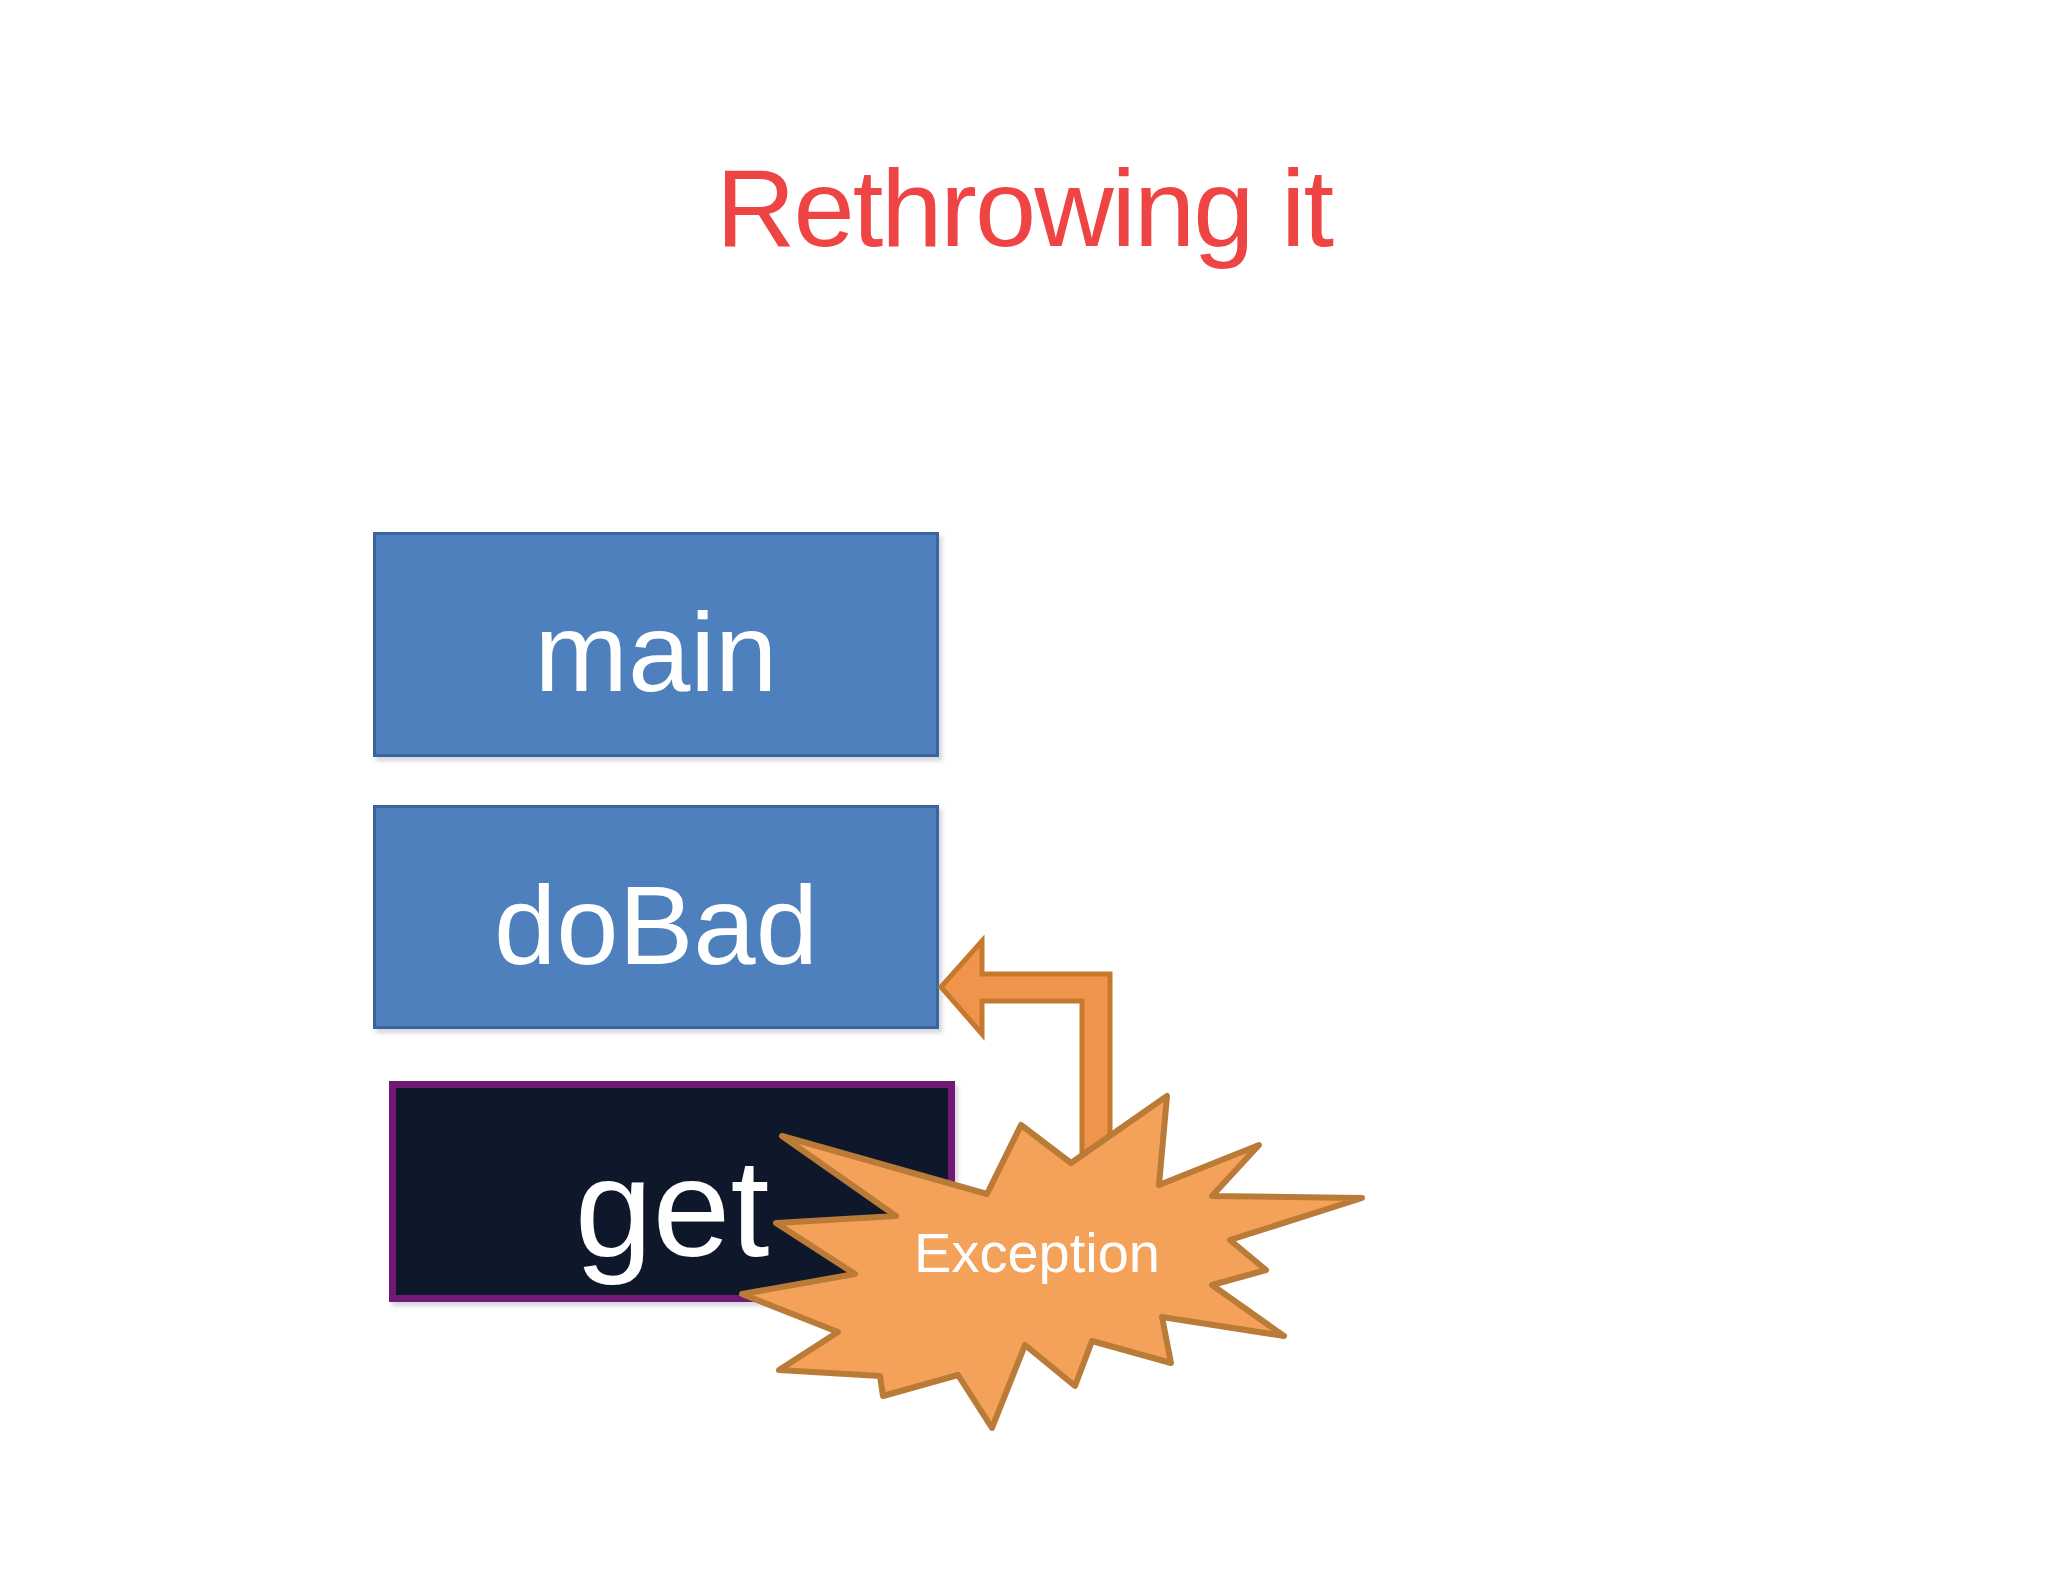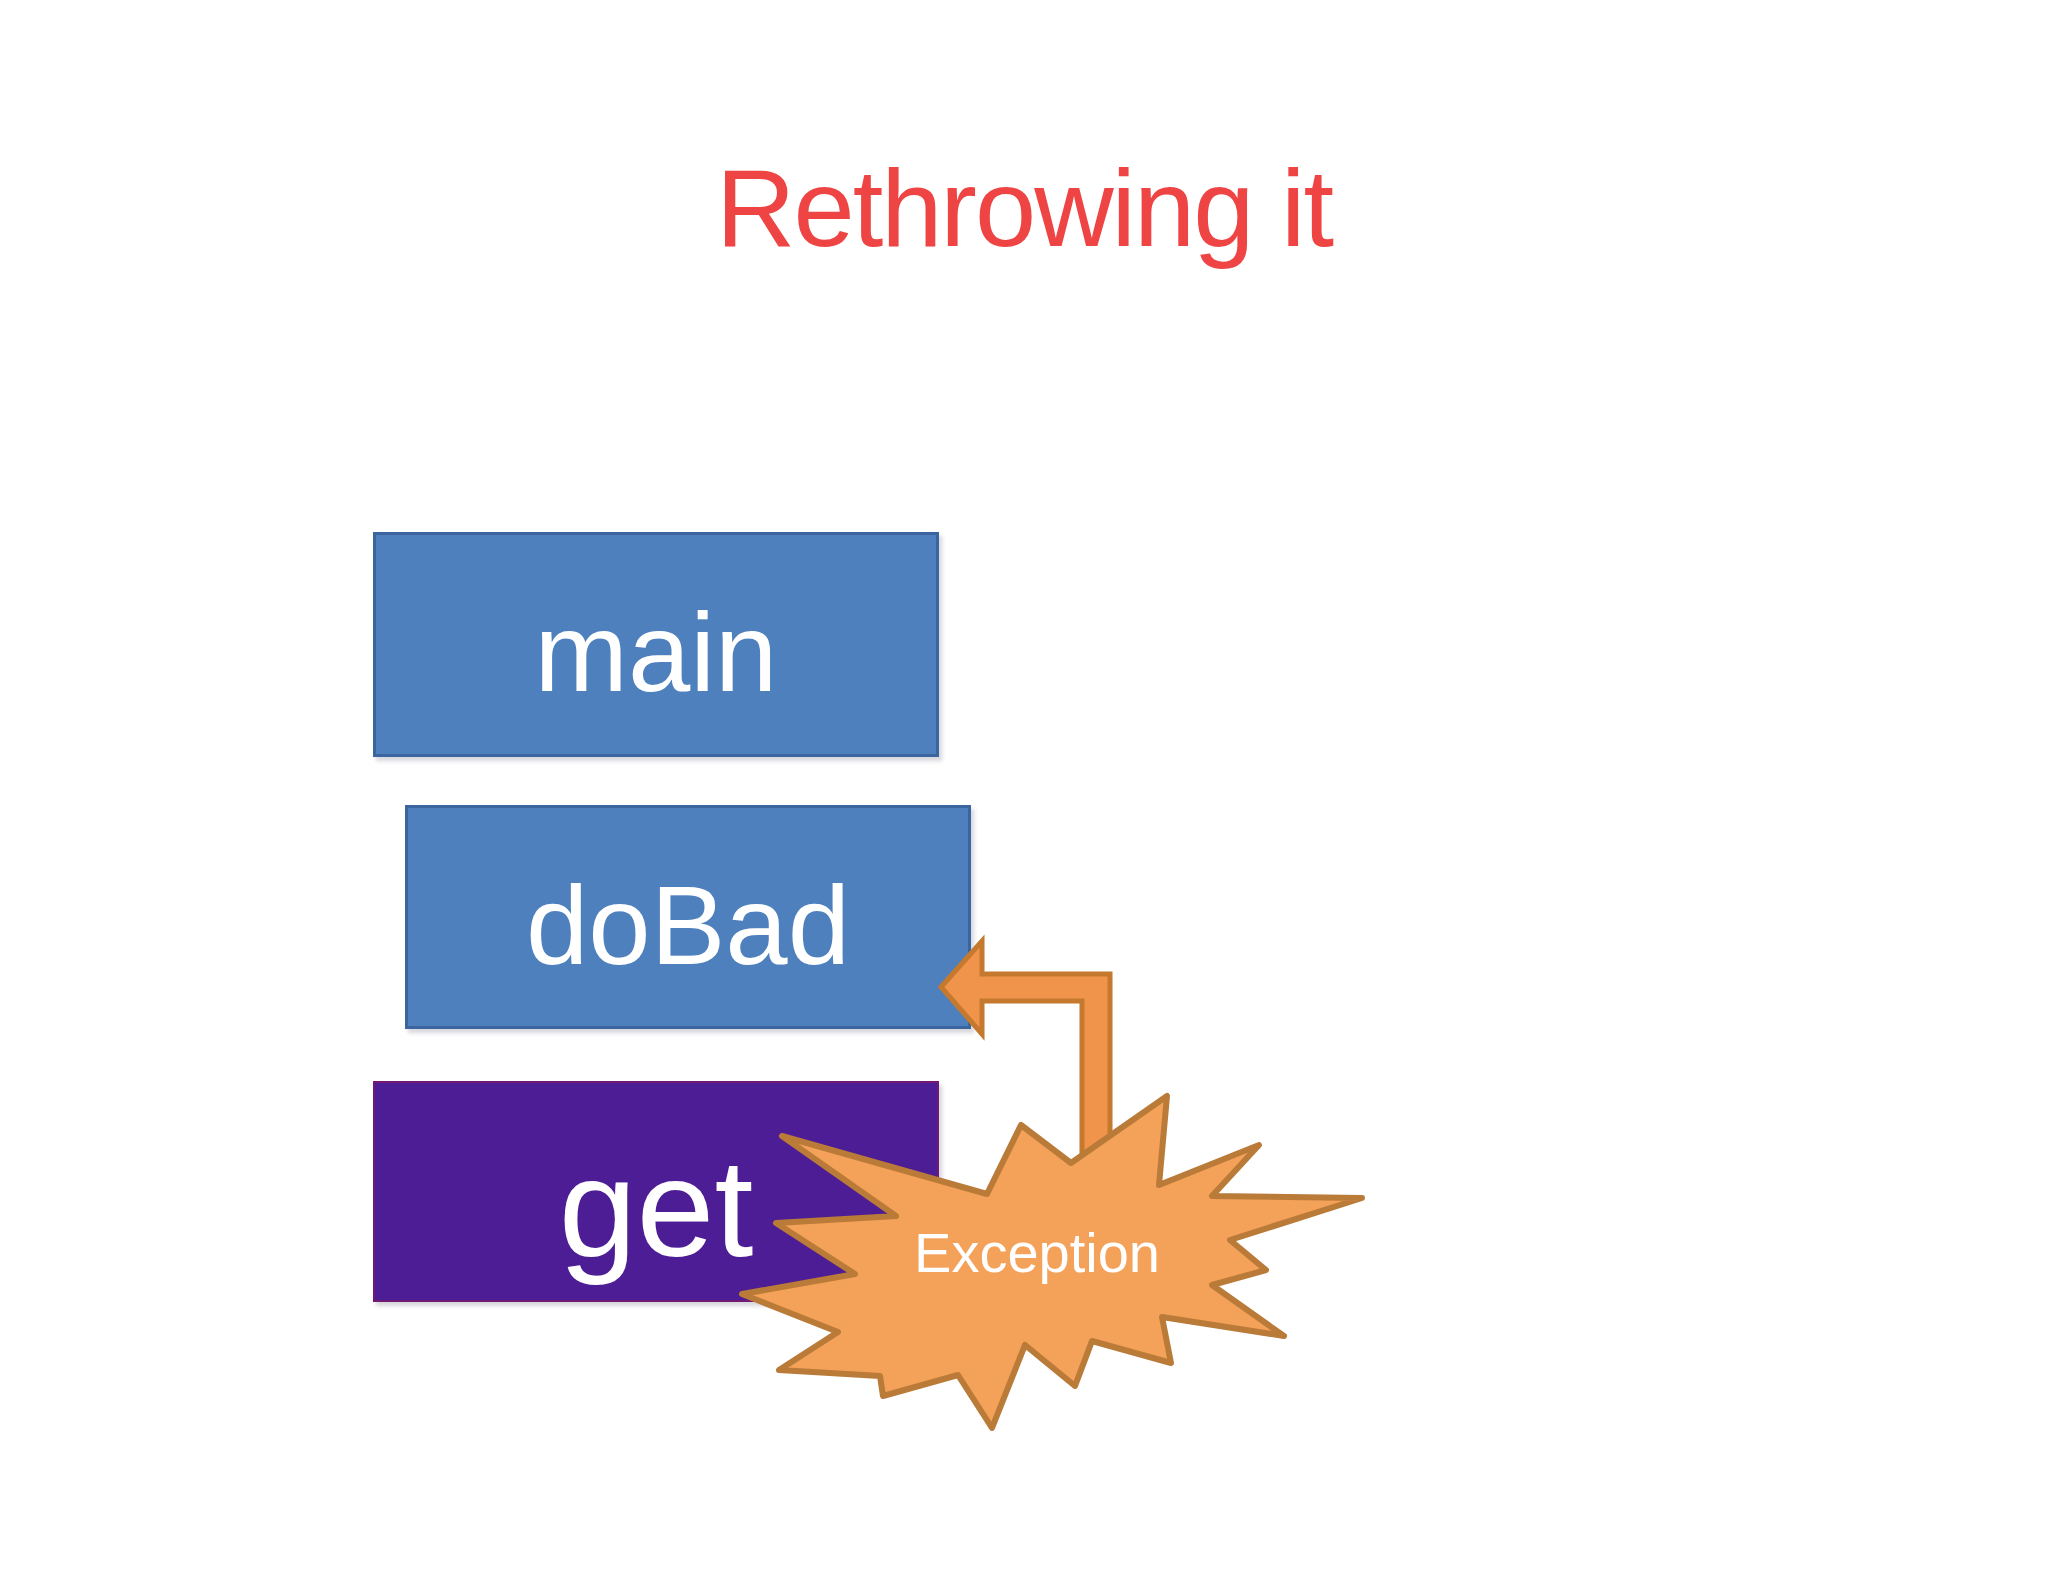--- a/index.html
+++ b/index.html
@@ -39,25 +39,26 @@
     justify-content: center;
     color: #ffffff;
     z-index: 1;
     box-shadow: 3px 4px 4px rgba(70, 70, 95, 0.22);
   }
   .frame-blue {
     background: #4e80be;
     border: 3px solid #3a659f;
   }
   .frame-red {
-    background: #4c1d95;
-    border: 2px solid #701a75;
+    background: #0f172a;
+    border: 7px solid #701a75;
+    margin-left: 16px;
   }
   #frame-main  { top: 532px;  height: 225px; font-size: 112px; }
-  #frame-dobad { top: 805px;  height: 224px; font-size: 112px; margin-left: 32px; }
+  #frame-dobad { top: 805px;  height: 224px; font-size: 112px; }
   #frame-get   { top: 1081px; height: 221px; font-size: 140px; }
   #frame-main .frame-label,
   #frame-dobad .frame-label { transform: translateY(8px); }
   #frame-get .frame-label   { transform: translateY(16px); }
 
   .overlay {
     position: absolute;
     top: 0;
     left: 0;
     width: 2048px;

